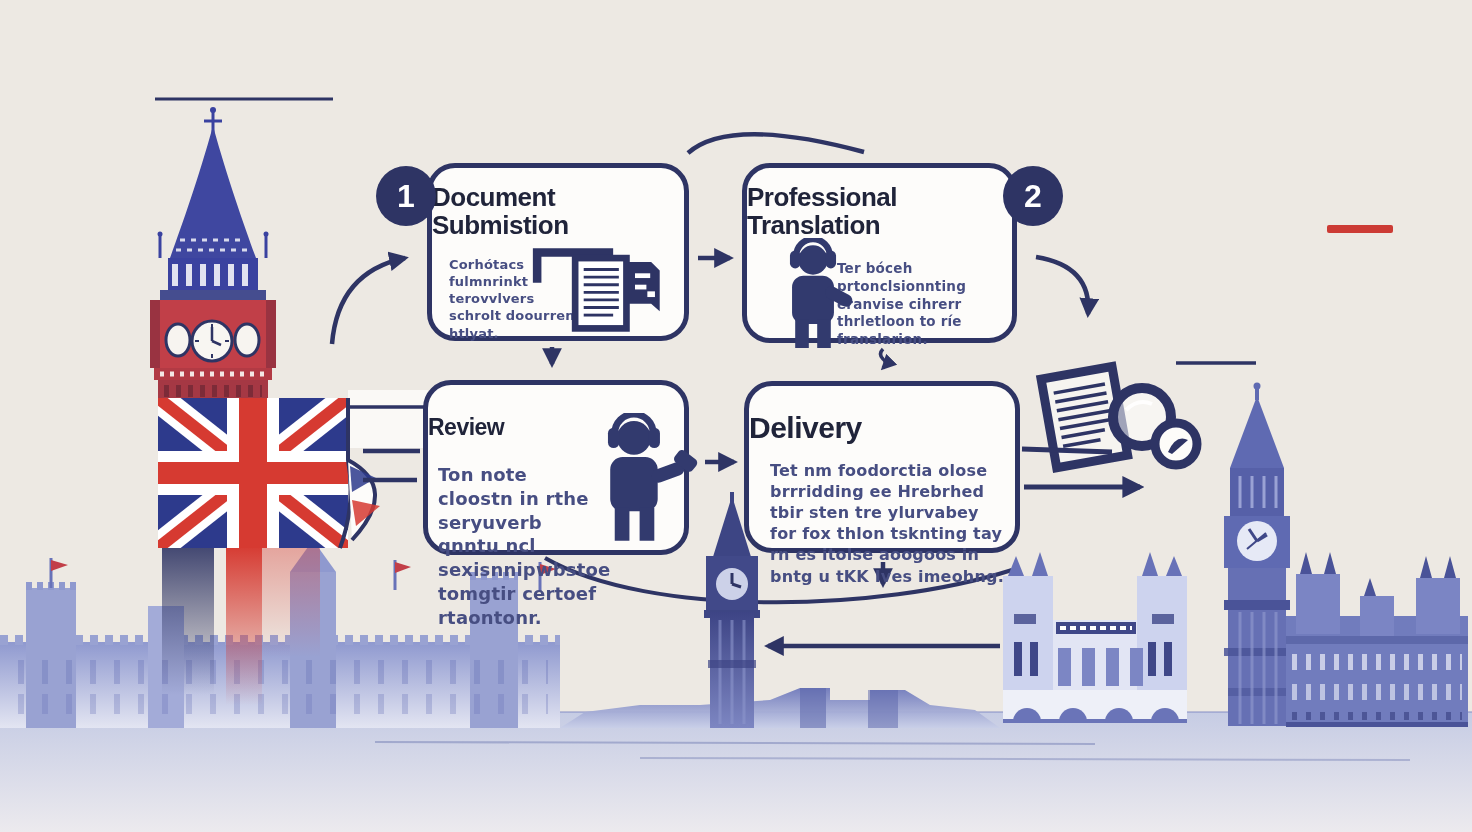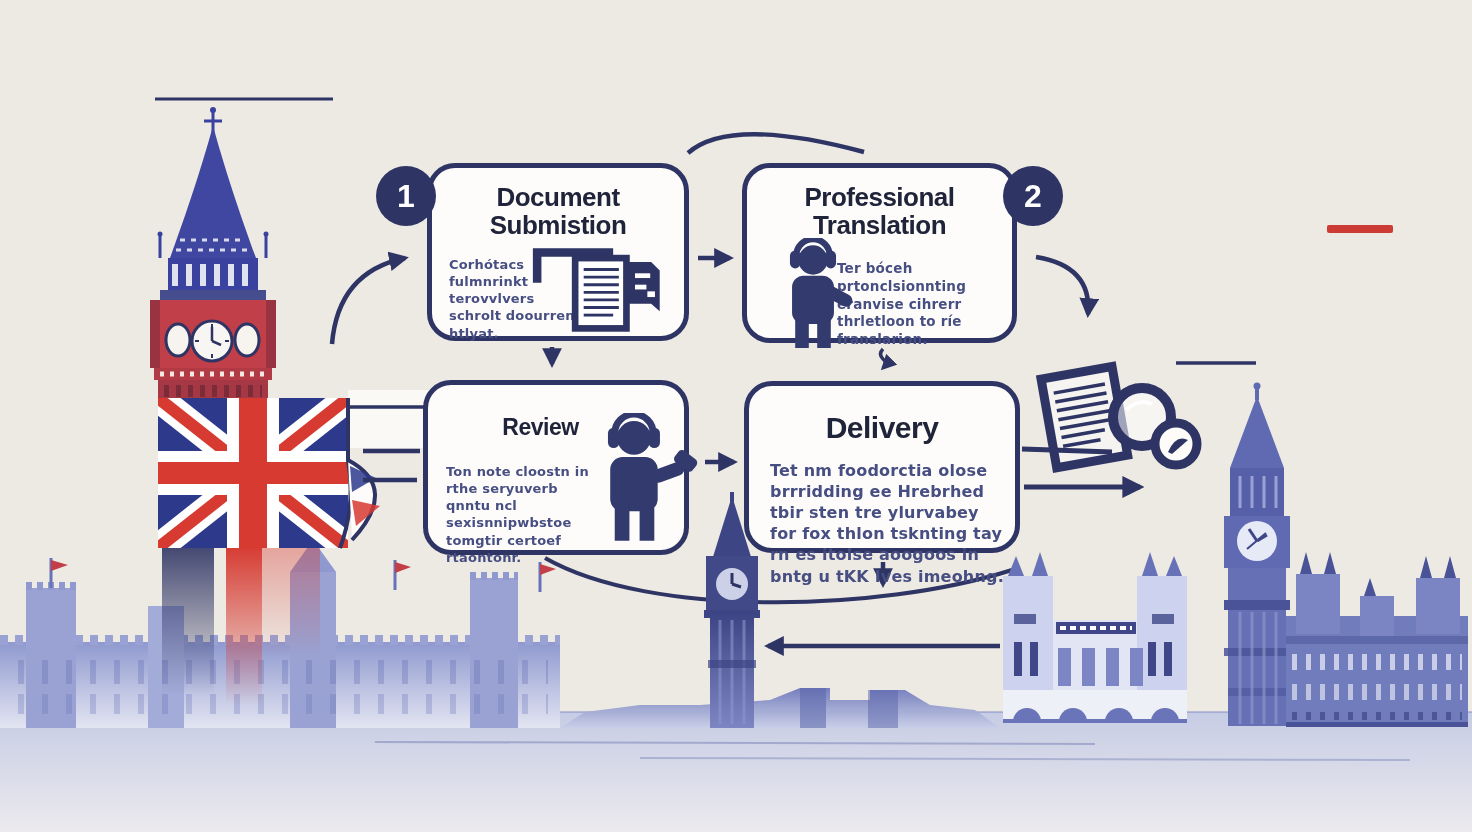--- a/index.html
+++ b/index.html
@@ -7,38 +7,38 @@
     width:1472px;height:832px;position:relative;overflow:hidden;
     background:#ede9e3;
     font-family:"Liberation Sans",sans-serif;
   }
   .stage{position:absolute;left:0;top:0;width:1472px;height:832px;z-index:1;}
   .box{
     position:absolute;background:#fdfcfa;border:5px solid #2e3464;
     border-radius:28px;box-sizing:border-box;z-index:2;
   }
   .box-title{
-    position:absolute;left:0;right:0;text-align:center;font-weight:bold;
+    position:absolute;left:0;right:0;font-weight:bold;
     color:#20243a;white-space:pre-line;letter-spacing:-0.5px;line-height:1.06;
   }
   .b1 .box-title,.b2 .box-title{top:16px;font-size:26px;}
   .b3 .box-title{top:30px;font-size:23px;left:0;width:225px;}
   .b4 .box-title{top:26px;font-size:30px;}
   .box-body{
     position:absolute;color:#474e82;font-weight:600;
     font-family:"DejaVu Sans",sans-serif;letter-spacing:0.2px;line-height:1.32;
     filter:blur(0.25px);
   }
   .b1{left:427px;top:163px;width:262px;height:178px;}
   .b2{left:742px;top:163px;width:275px;height:180px;}
   .b3{left:423px;top:380px;width:266px;height:175px;}
   .b4{left:744px;top:381px;width:276px;height:172px;}
   .b1 .box-body{left:17px;top:88px;width:133px;font-size:13px;}
   .b2 .box-body{left:90px;top:92px;width:182px;font-size:13.5px;}
-  .b3 .box-body{left:18px;top:78px;width:160px;font-size:13px;}
+  .b3 .box-body{left:10px;top:78px;width:160px;font-size:18px;}
   .b4 .box-body{left:21px;top:74px;width:238px;font-size:16px;}
   .badge{
     position:absolute;width:60px;height:60px;border-radius:50%;
     background:#2e3464;color:#ffffff;display:flex;align-items:center;
     justify-content:center;font-size:32px;font-weight:bold;z-index:3;
   }
   .badge1{left:376px;top:166px;}
   .badge2{left:1003px;top:166px;}
   .in-icon{position:absolute;}
   .doc1{left:91px;top:73px;width:148px;height:95px;}

